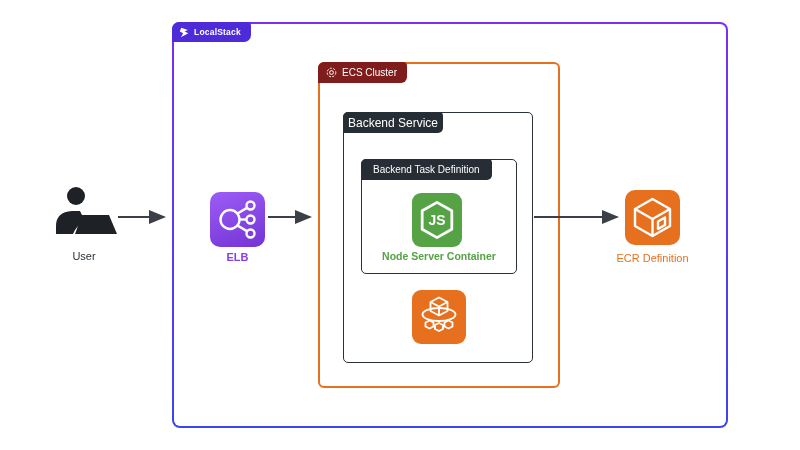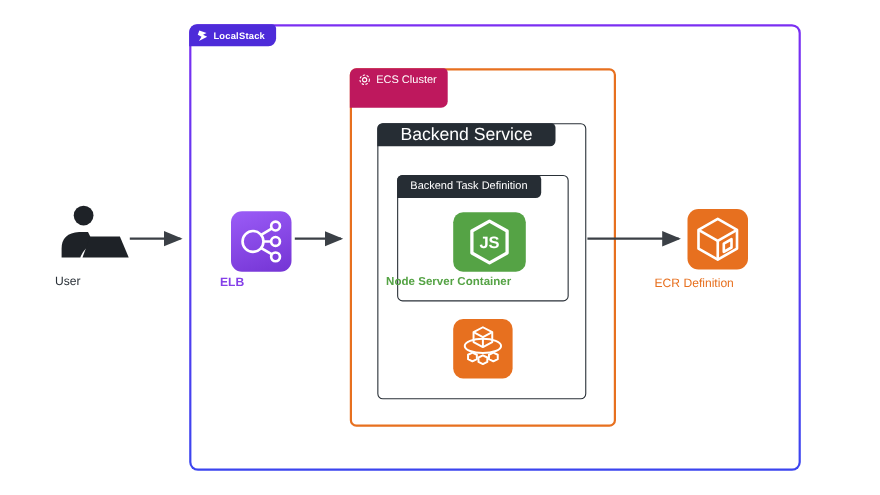--- a/index.html
+++ b/index.html
@@ -14,37 +14,37 @@
            border:2px solid #E7701F;border-radius:6px;background:#fff;box-sizing:border-box;}
   .svc-box{position:absolute;left:343px;top:112px;width:190px;height:251px;
            border:1.5px solid #2A3138;border-radius:5px;background:#fff;box-sizing:border-box;}
   .task-box{position:absolute;left:361px;top:159px;width:156px;height:115px;
             border:1.5px solid #2A3138;border-radius:5px;background:#fff;box-sizing:border-box;}
 
   
   .badge{position:absolute;display:inline-flex;align-items:center;color:#fff;white-space:nowrap;text-align:right;}
   .ls-badge{left:172px;top:22px;height:20px;padding:0 10px 0 7px;gap:4px;
             background:#4D2BD9;border-radius:7px 4px 7px 0;font-size:8.5px;font-weight:700;letter-spacing:.2px;}
-  .ecs-badge{left:318px;top:62px;height:21px;padding:0 10px 15px 8px;gap:5px;
-             background:#be185d;border-radius:6px 4px 6px 0;font-size:10px;}
-  .svc-badge{left:343px;top:112px;height:21px;padding:0 21px;
-             background:#262D34;border-radius:5px 4px 5px 0;font-size:16px;}
+  .ecs-badge{left:318px;top:62px;height:21px;padding:0 10px 0 8px;gap:5px;
+             background:#7f1d1d;border-radius:6px 4px 6px 0;font-size:10px;}
+  .svc-badge{left:343px;top:112px;height:21px;padding:0 5px;
+             background:#262D34;border-radius:5px 4px 5px 0;font-size:12px;}
   .task-badge{left:361px;top:159px;height:21px;padding:0 12px;
               background:#262D34;border-radius:5px 4px 5px 0;font-size:10px;}
 
   
   .tile{position:absolute;display:flex;align-items:center;justify-content:center;}
   .tile-elb{left:210px;top:192px;width:55px;height:55px;border-radius:10px;
             background:linear-gradient(160deg,#9B5CF7 0%,#7434D4 100%);}
-  .tile-node{left:412px;top:193px;width:66px;height:54px;border-radius:9px;background:#55A345;}
+  .tile-node{left:412px;top:193px;width:50px;height:54px;border-radius:9px;background:#55A345;}
   .tile-ecssvc{left:412px;top:290px;width:54px;height:54px;border-radius:9px;background:#E7701F;}
   .tile-ecr{left:625px;top:190px;width:55px;height:55px;border-radius:10px;background:#E7701F;}
 
   
-  .lbl{position:absolute;font-size:11px;}
+  .lbl{position:absolute;text-align:center;font-size:11px;}
   .lbl-user{left:50px;top:250px;width:68px;color:#2A3138;}
   .lbl-elb{left:200px;top:251px;width:75px;color:#8540E8;font-weight:bold;}
   .lbl-node{left:351px;top:250px;width:176px;color:#55A345;font-size:10.5px;font-weight:bold;}
   .lbl-ecr{left:595px;top:252px;width:115px;color:#E7701F;}
 
   .user-svg{position:absolute;left:52px;top:186px;}
   .arrows{position:absolute;left:0;top:0;pointer-events:none;}
   svg text{font-family:"Liberation Sans","DejaVu Sans",sans-serif;}
 </style>
 </head>

